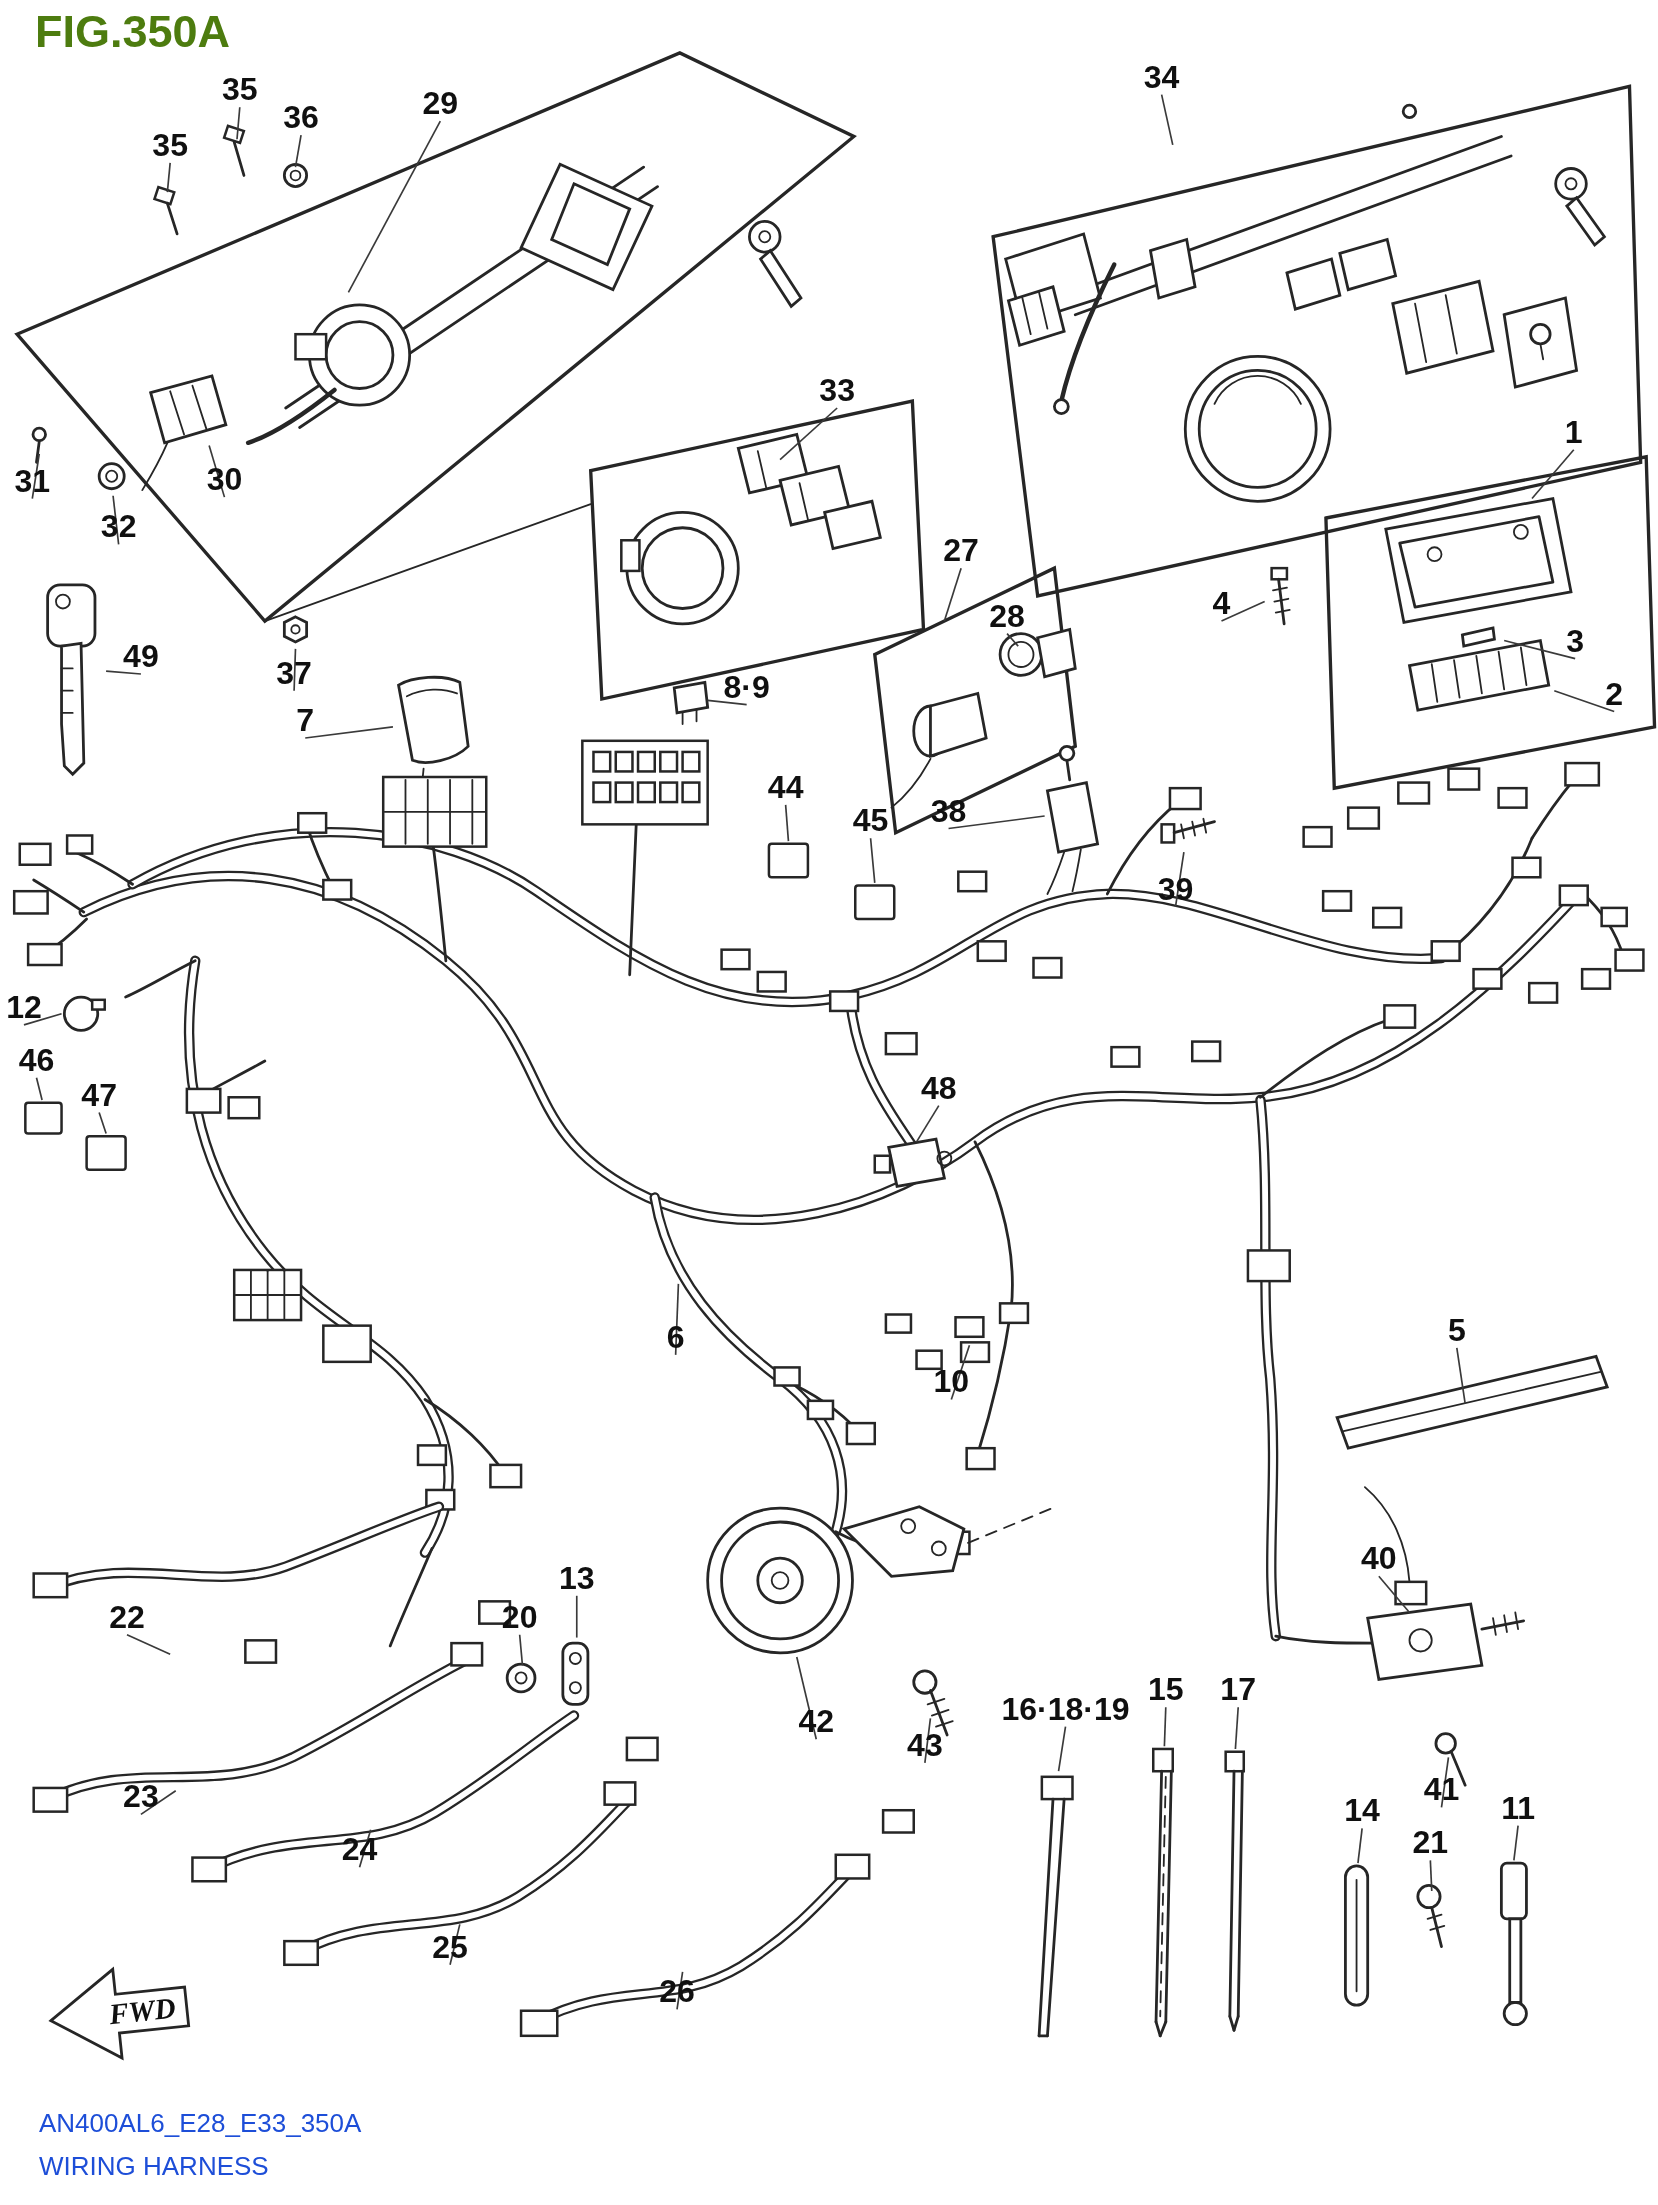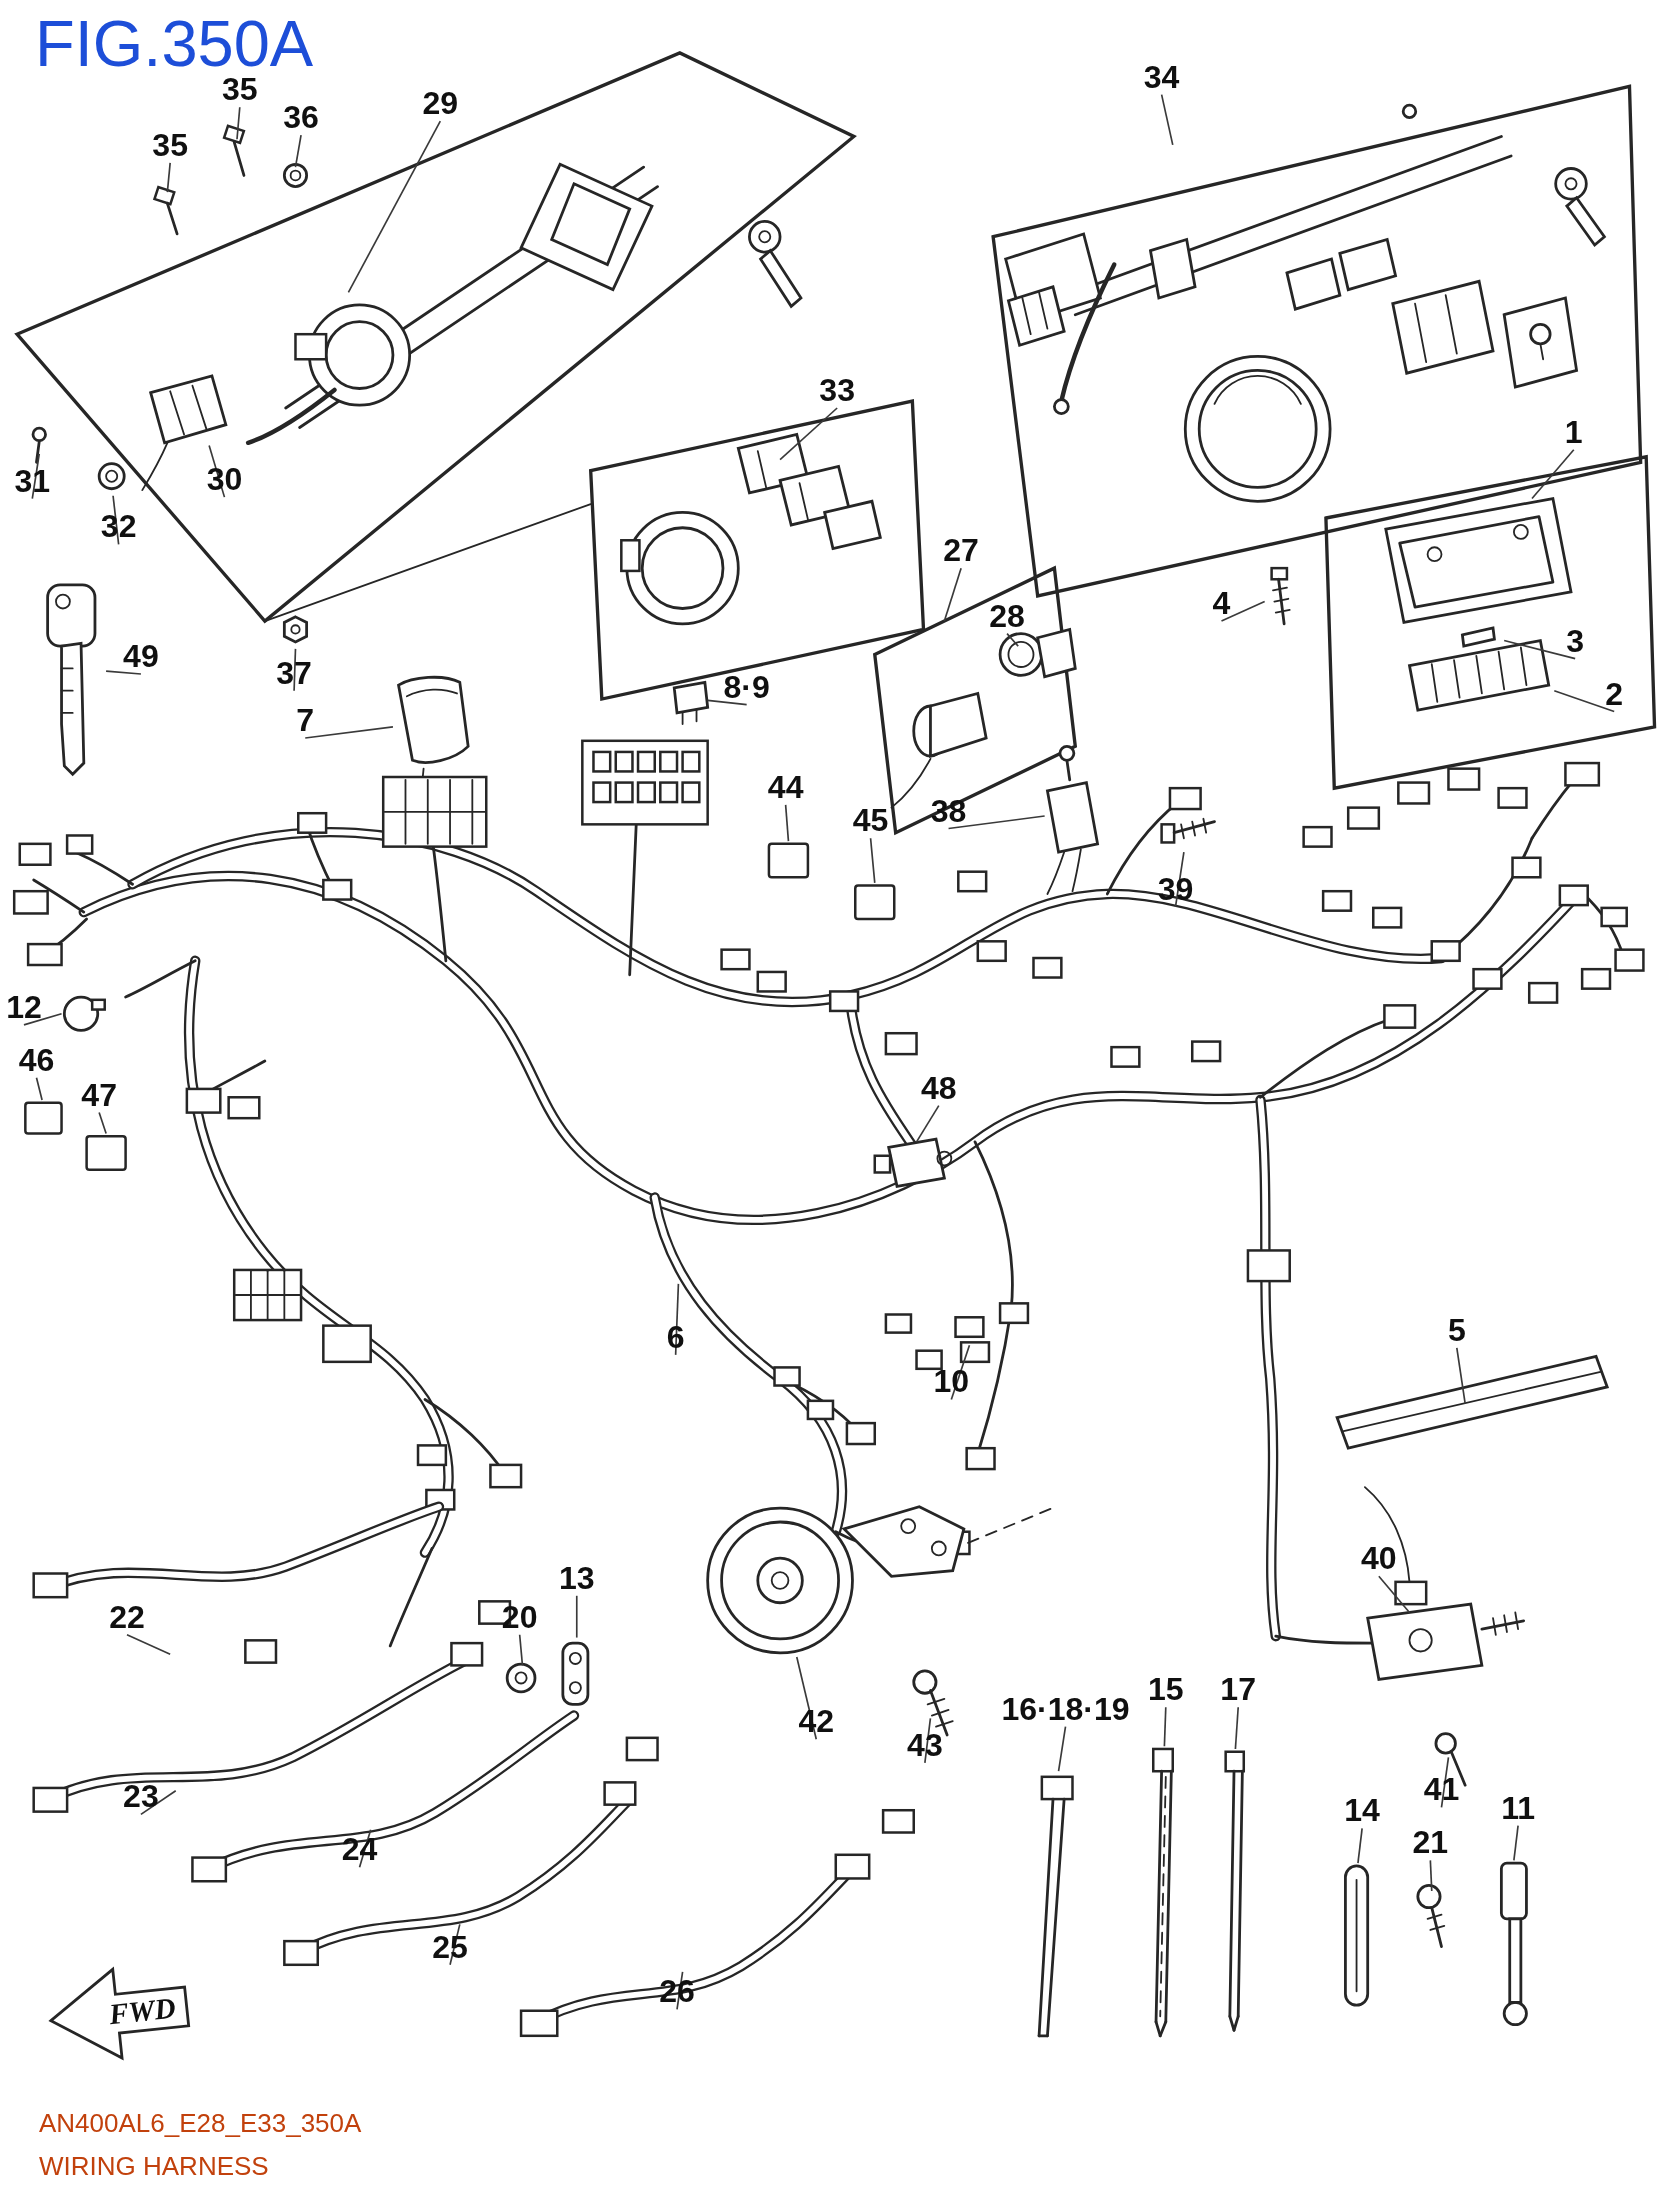--- a/index.html
+++ b/index.html
@@ -1,21 +1,21 @@
 <!DOCTYPE html>
 <html style="font-size:11px"><head>
 <meta charset="utf-8">
 <style>
   *{box-sizing:border-box}
   html,body{margin:0;padding:0;background:#fff}
   .page{position:relative;width:1659px;height:2205px;background:#ffffff;
         font-family:"Liberation Sans",sans-serif;color:#111;overflow:hidden}
-  .title{position:absolute;left:35px;top:5.6px;font-size:65px;font-weight:normal;
-         letter-spacing:0px;color:#1d4ed8;white-space:nowrap}
-  .footer{position:absolute;left:39px;top:2102px;font-size:26px;color:#c2410c;line-height:1.65}
+  .title{position:absolute;left:35px;top:5.6px;font-size:45px;font-weight:bold;
+         letter-spacing:0px;color:#4d7c0f;white-space:nowrap}
+  .footer{position:absolute;left:39px;top:2102px;font-size:26px;color:#1d4ed8;line-height:1.65}
   svg.diagram{position:absolute;left:0;top:0;width:1659px;height:2205px}
 
   .ln{fill:none;stroke:#262626;stroke-width:2;stroke-linecap:round;stroke-linejoin:round}
   .thin{stroke-width:1.3}
   .thick{stroke-width:3.2}
   .box{fill:none;stroke:#262626;stroke-width:2.4;stroke-linejoin:miter}
   .tube-out{fill:none;stroke:#262626;stroke-width:7.5;stroke-linecap:round}
   .tube-in{fill:none;stroke:#ffffff;stroke-width:4.2;stroke-linecap:round}
   .conn{fill:#ffffff;stroke:#262626;stroke-width:1.8}
   .fillw{fill:#ffffff;stroke:#262626;stroke-width:2}

